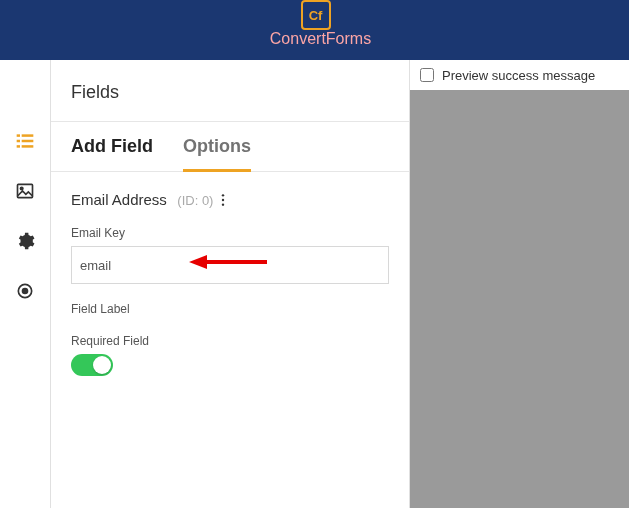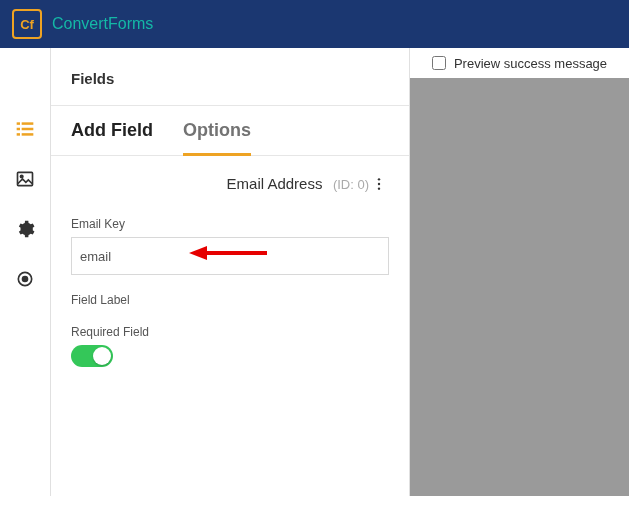--- a/index.html
+++ b/index.html
@@ -1,57 +1,57 @@
 <!DOCTYPE html>
 <html><head>
 <meta charset="utf-8">
 <style>
   * { box-sizing: border-box; margin: 0; padding: 0; }
   body { font-family: -apple-system, BlinkMacSystemFont, "Segoe UI", Arial, sans-serif; width: 629px; height: 508px; overflow: hidden; background: #fff; }
 
-  .topbar { height: 48px; background: #1b3771; display: flex; align-items: center; padding-left: 12px; }
+  .topbar { height: 60px; background: #1b3771; display: flex; align-items: center; padding-left: 12px; flex-direction: column; }
   .logo-box { width: 30px; height: 30px; border: 2px solid #eea323; border-radius: 4px; display: flex; align-items: center; justify-content: center; color: #eea323; font-weight: 700; font-size: 13px; margin-right: 10px; }
-  .brand { color: #14b8a6; font-size: 16px; font-weight: 500; }
+  .brand { color: #fca5a5; font-size: 16px; font-weight: 500; }
 
   .below-top { display: flex; height: calc(508px - 60px); }
 
   .sidenav { width: 50px; padding-top: 70px; display: flex; flex-direction: column; align-items: center; gap: 28px; }
   .sidenav .icon { width: 22px; height: 22px; display: flex; align-items: center; justify-content: center; color: #333; cursor: pointer; }
   .sidenav .icon.active { color: #eea323; }
   .sidenav svg { width: 20px; height: 20px; }
 
   .mid-panel { width: 360px; border-left: 1px solid #e0e0e0; border-right: 1px solid #e0e0e0; display: flex; flex-direction: column; }
-  .panel-header { padding: 22px 20px 18px; font-size: 15px; color: #333; font-weight: 700; }
+  .panel-header { padding: 22px 20px 18px; font-size: 18px; color: #333; font-weight: 400; }
   .divider { height: 1px; background: #e6e6e6; }
 
   .tabs { display: flex; padding: 0 20px; border-bottom: 1px solid #e6e6e6; }
   .tab { padding: 14px 0; margin-right: 30px; font-size: 18px; font-weight: 600; color: #222; cursor: pointer; position: relative; }
   .tab.active { color: #737373; }
   .tab.active::after { content: ""; position: absolute; left: 0; right: 0; bottom: -1px; height: 3px; background: #eea323; }
 
   .content { padding: 18px 20px; flex: 1; overflow: auto; }
-  .section-title-row { display: flex; align-items: center; justify-content: flex-end; margin-bottom: 23px; }
+  .section-title-row { display: flex; align-items: center; justify-content: flex-start; margin-bottom: 16px; }
   .section-title { font-size: 15px; color: #333; }
   .section-sub { font-size: 13px; color: #aaa; margin-left: 6px; }
   .kebab { width: 20px; height: 20px; display:flex; align-items:center; justify-content:center; cursor:pointer; }
   .kebab svg { width: 16px; height: 16px; }
 
   .field-group { margin-bottom: 18px; position: relative; }
   .field-label { font-size: 12px; color: #555; margin-bottom: 6px; display: block; }
   .text-input { width: 100%; height: 34px; border: 1px solid #d8d8d8; padding: 18px 8px; font-size: 13px; color: #555; }
   .text-input::placeholder { color: #888; }
   .textarea { width: 100%; height: 48px; border: 1px solid #d8d8d8; padding: 6px 8px; font-size: 13px; resize: both; }
 
   .arrow-annotation { position: absolute; left: 118px; top: 26px; pointer-events: none; }
 
   .toggle { width: 42px; height: 22px; background: #34c759; border-radius: 11px; position: relative; cursor: pointer; }
   .toggle .knob { position: absolute; width: 18px; height: 18px; background: #fff; border-radius: 50%; top: 2px; right: 2px; box-shadow: 0 1px 2px rgba(0,0,0,0.2); }
 
   .right-panel { flex: 1; background: #9a9a9a; padding: 14px 12px; }
-  .preview-row { display: flex; align-items: center; gap: 8px; background: #fff; height: 30px; padding: 0 10px; margin-top: -14px; margin-left: -12px; margin-right: -12px; justify-content: center; }
+  .preview-row { display: flex; align-items: center; gap: 8px; background: #fff; height: 30px; padding: 0 10px; margin-top: -14px; margin-left: -12px; margin-right: -12px; }
   .preview-row input[type=checkbox] { width: 14px; height: 14px; }
   .preview-row span { font-size: 13px; color: #333; }
 </style>
 </head>
 <body>
 
 <div class="topbar">
   <div class="logo-box">Cf</div>
   <div class="brand">ConvertForms</div>
 </div>

